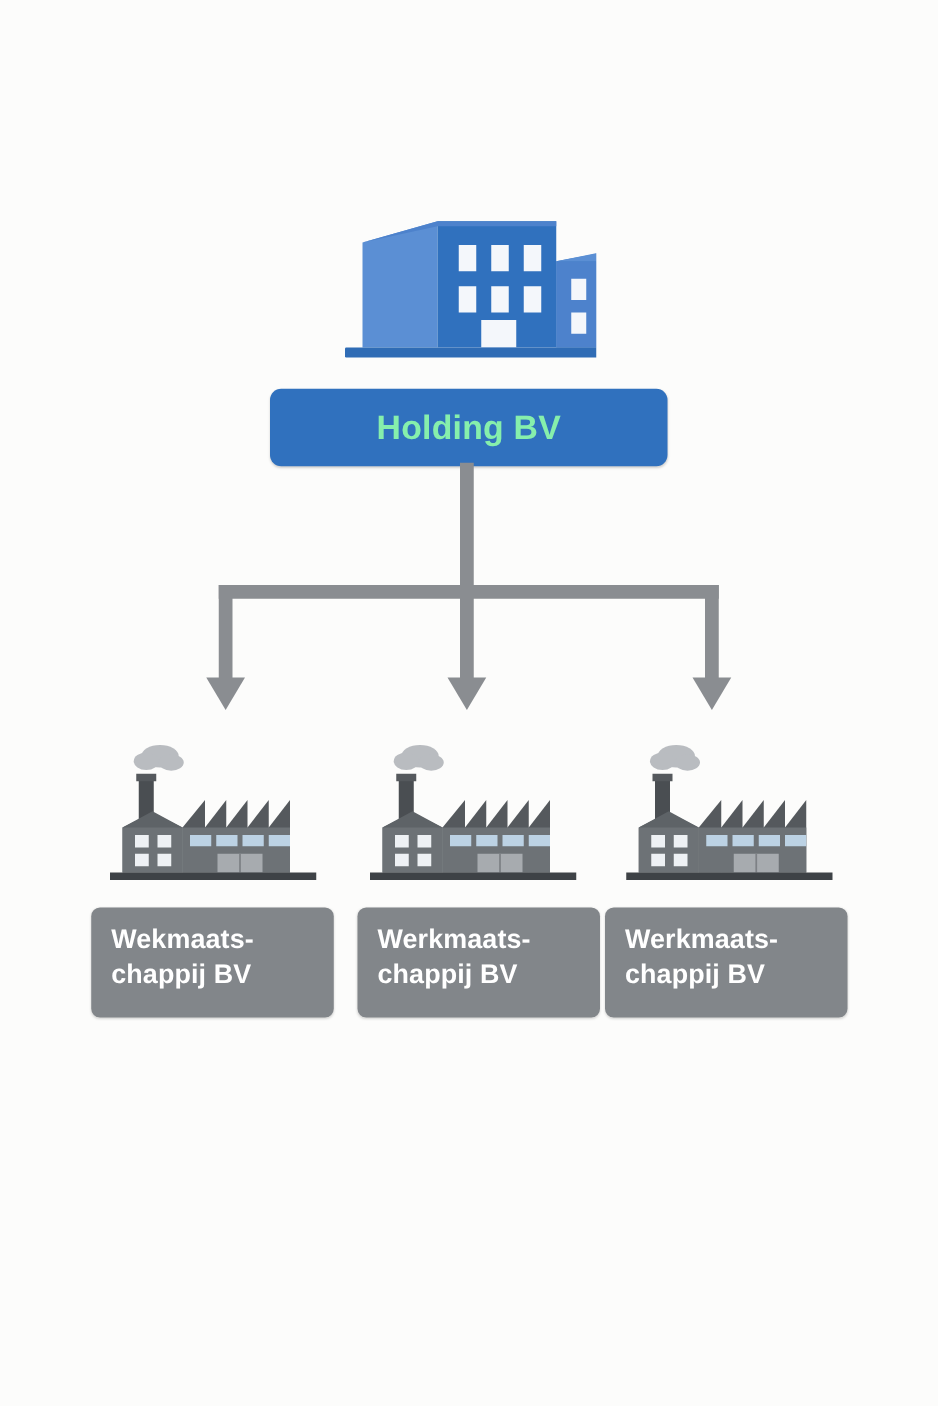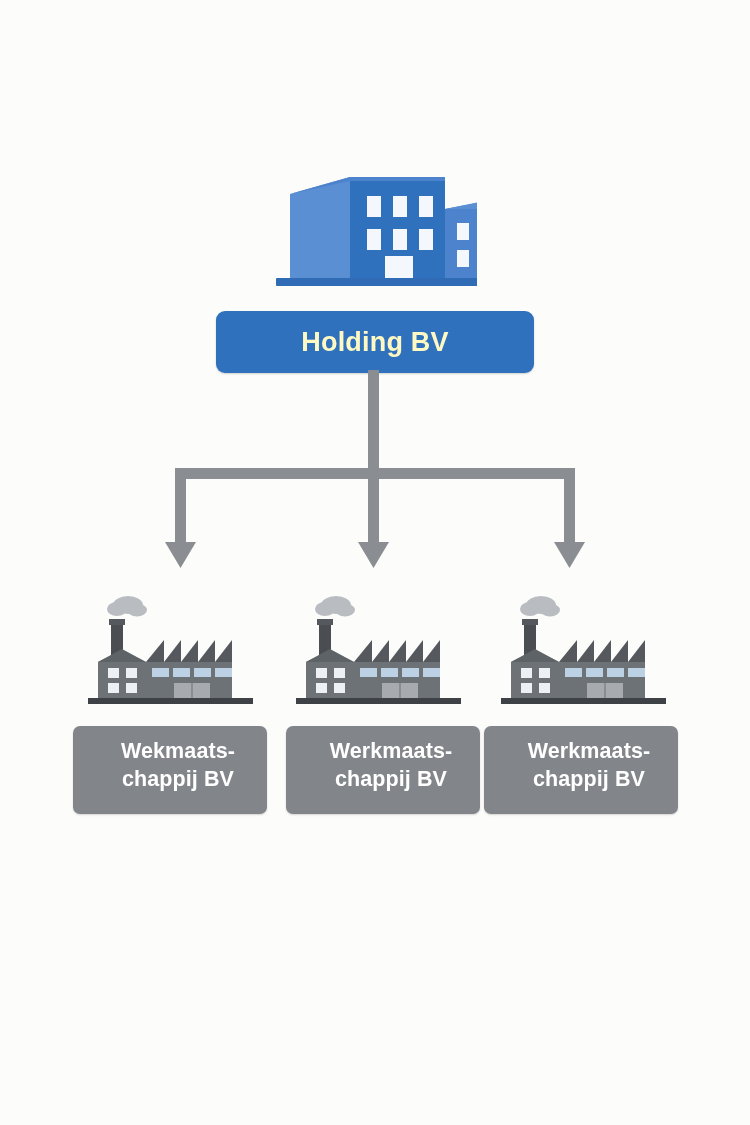--- a/index.html
+++ b/index.html
@@ -34,21 +34,21 @@
     width: 318px;
     height: 62px;
     background: #3071be;
     border-radius: 9px;
     display: flex;
     align-items: center;
     justify-content: center;
     box-shadow: 0 1px 2px rgba(0,0,0,0.18);
   }
   .holding-box-label {
-    color: #fef9c3;
+    color: #86efac;
     font-size: 27px;
     font-weight: bold;
     letter-spacing: 0.2px;
     line-height: 1;
   }
 
   
   .connectors {
     position: absolute;
     left: 0;
@@ -79,21 +79,21 @@
   }
   .sub-box.b0 { left: 73px;  top: 726px; }
   .sub-box.b1 { left: 286px; top: 726px; }
   .sub-box.b2 { left: 484px; top: 726px; }
 
   .sub-box-label {
     color: #ffffff;
     font-size: 21.5px;
     font-weight: bold;
     line-height: 1.30;
-    text-align: center;
+    text-align: left;
     white-space: pre-line;
     letter-spacing: 0.1px;
   }
 </style>
 </head>
 <body>
 
 <div id="diagram">
 
   <div class="holding-icon">

